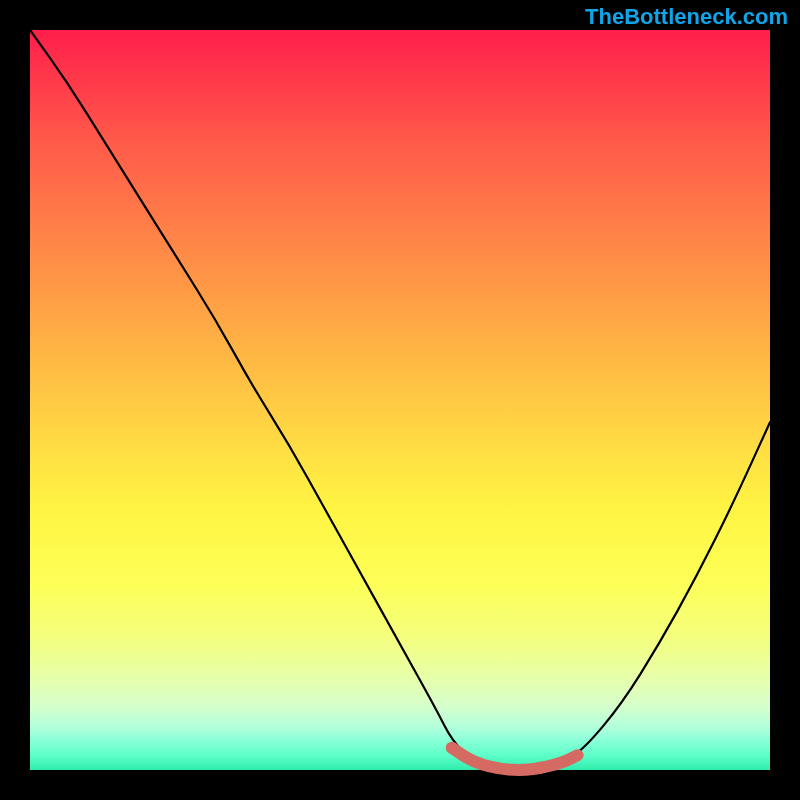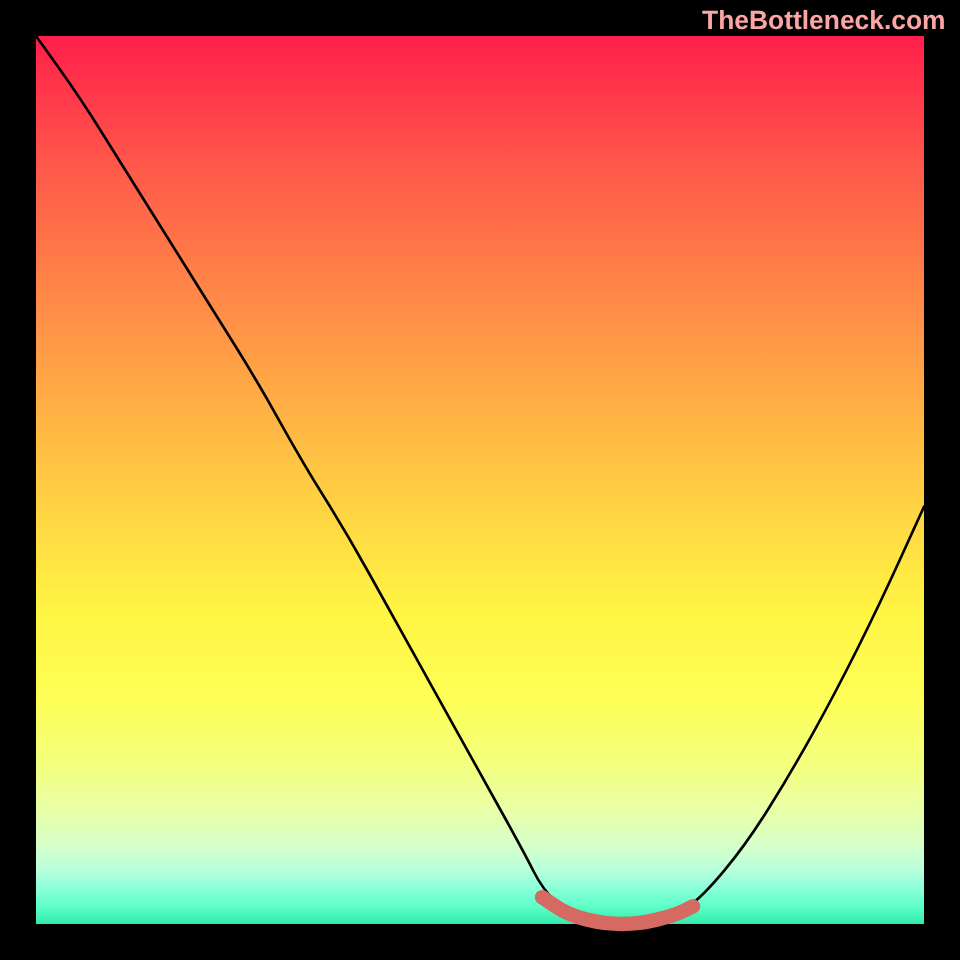--- a/index.html
+++ b/index.html
@@ -8,21 +8,21 @@
     width: 800px;
     height: 800px;
     background: #000;
     position: relative;
     font-family: Arial, sans-serif;
   }
   .watermark {
     position: absolute;
     top: 4px;
     right: 12px;
-    color: #fca5a5;
+    color: #0ea5e9;
     font-size: 22px;
     font-weight: bold;
     z-index: 10;
   }
   .plot-area {
     position: absolute;
     left: 30px;
     top: 30px;
     width: 740px;
     height: 740px;

